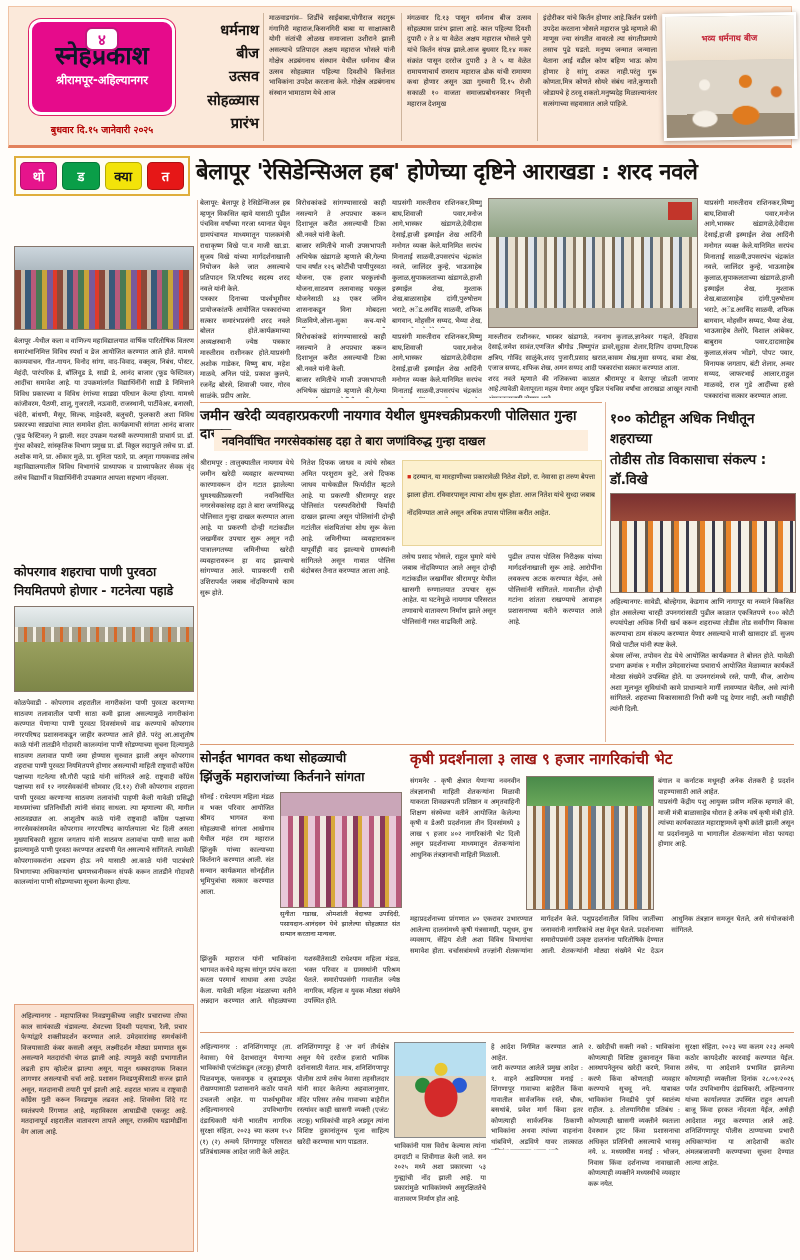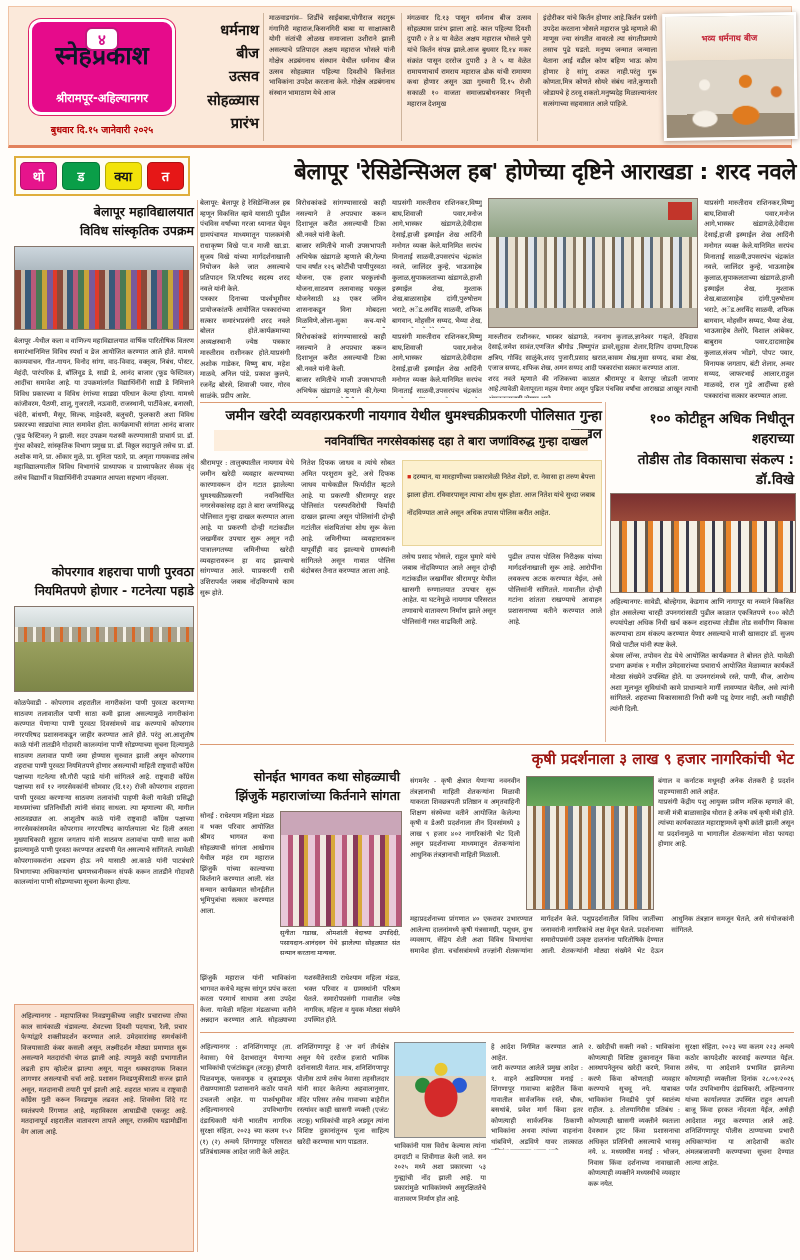--- a/index.html
+++ b/index.html
@@ -1,34 +1,34 @@
 <!DOCTYPE html>
 <html><head>
 <meta charset="utf-8">
 <style>
   html,body{margin:0;padding:0;background:#e9e4dc;}
   #page{position:relative;width:800px;height:1260px;background:#fffdfa;margin:0 auto;
         font-family:"Liberation Serif","DejaVu Serif",serif;color:#1c1c1c;overflow:hidden;}
   .abs{position:absolute;box-sizing:border-box;}
   .col{font-size:7px;line-height:1.55;text-align:justify;overflow:hidden;white-space:pre-line;color:#222;}
   .hl{font-family:"DejaVu Sans","Liberation Sans",sans-serif;font-weight:700;color:#171310;
-      text-align:right;white-space:pre-line;}
+      text-align:left;white-space:pre-line;}
   .vr{position:absolute;width:1px;background:#cdb49c;}
   .hr{position:absolute;height:1px;background:#dc9a72;}
   
   .top-band{left:8px;top:6px;width:784px;height:142px;background:#fbe9da;
             border:1px solid #f0c3a4;border-bottom:3px solid #e2825c;}
   .masthead{left:20px;top:12px;width:146px;height:96px;background:#e60b8b;border:3px solid #fff;
             border-radius:12px;box-shadow:0 0 0 1px #d26;text-align:center;}
   .numbadge{left:50%;top:5px;transform:translateX(-50%);width:34px;height:24px;background:#fff;
             border:2px solid #c2187c;border-radius:7px;color:#d4108a;font-weight:bold;font-size:15px;
             line-height:22px;text-align:center;font-family:"DejaVu Sans",sans-serif;}
   .mh-title{margin-top:20px;color:#0f172a;font-size:25px;font-weight:bold;line-height:1.1;
             font-family:"DejaVu Sans","Liberation Sans",sans-serif;}
-  .mh-sub{color:#fff;font-size:11.5px;font-weight:bold;margin-top:20px;
+  .mh-sub{color:#fff;font-size:11.5px;font-weight:bold;margin-top:2px;
           font-family:"DejaVu Sans",sans-serif;}
   .dateline{left:10px;top:116px;width:166px;text-align:center;color:#b30000;font-weight:bold;
             font-size:9.5px;font-family:"DejaVu Sans",sans-serif;}
   .strip-head{left:176px;top:6px;width:74px;height:128px;display:flex;align-items:center;
               justify-content:flex-end;font-size:14.5px;line-height:1.6;text-align:right;}
   .ph{border:1px solid #86756a;overflow:hidden;display:flex;flex-direction:column;background:#cfc8bd;}
   .ph>div{width:100%;}
   .ph-stage{left:654px;top:6px;width:134px;height:127px;border:3px solid #fff;
             box-shadow:0 1px 5px rgba(90,50,30,.45);transform:rotate(-.8deg);}
   .ph-stage .banner{height:36%;background:linear-gradient(#f9f5ee,#eee0cd);color:#c22336;
@@ -135,22 +135,20 @@
   <div class="abs brief">
     <div class="bbox" style="background:#e6148c;color:#fff">थो</div>
     <div class="bbox" style="background:#0a9e48;color:#fff">ड</div>
     <div class="bbox" style="background:#f2e30a;color:#161616">क्या</div>
     <div class="bbox" style="background:#e61717;color:#fff">त</div>
   </div>
   <div class="abs hl lead-hl">बेलापूर 'रेसिडेन्सिअल हब' होणेच्या दृष्टिने आराखडा : शरद नवले</div>
 
   <div class="vr" style="left:197px;top:200px;height:1052px;background:#e0b49a"></div>
 
-  <div class="abs hl lr-hl" style="top:202px">बेलापूर महाविद्यालयात
-विविध सांस्कृतिक उपक्रम</div>
   <div class="abs ph ph-college">
     <div class="sky"></div>
     <div class="crowd"></div>
   </div>
   <div class="abs col" style="left:14px;top:336px;width:180px;height:220px;font-size:6.8px">बेलापूर -येथील कला व वाणिज्य महाविद्यालयात वार्षिक पारितोषिक वितरण समारंभानिमित्त विविध स्पर्धा व डेज आयोजित करण्यात आले होते. यामध्ये काव्यवाचन, गीत-गायन, विनोद सांगा, वाद-विवाद, वक्तृत्व, निबंध, पोस्टर, मेहंदी, पारंपरिक डे, बॉलिवूड डे, साडी डे, आनंद बाजार (फूड फेस्टिवल) आदींचा समावेश आहे. या उपक्रमांतर्गत विद्यार्थिनींनी साडी डे निमित्ताने विविध प्रकारच्या व विविध रंगांच्या साड्या परिधान केल्या होत्या. यामध्ये कांजीवरम, पैठणी, शालू, गुजराती, नऊवारी, राजस्थानी, पार्टीवेअर, बनारसी, चंदेरी, बांधणी, मैसूर, सिल्क, माहेश्वरी, बलुचरी, फुलकारी अशा विविध प्रकारच्या साड्यांचा त्यात समावेश होता. कार्यक्रमाची सांगता आनंद बाजार (फूड फेस्टिवल) ने झाली. सदर उपक्रम यशस्वी करण्यासाठी प्राचार्य प्रा. डॉ. गुंफा कोकाटे, सांस्कृतिक विभाग प्रमुख प्रा. डॉ. विठ्ठल सदाफुले तसेच प्रा. डॉ. अशोक माने, प्रा. ओंकार मुळे, प्रा. सुनिता पठारे, प्रा. अमृता गायकवाड तसेच महाविद्यालयातील विविध विभागांचे प्राध्यापक व प्राध्यापकेतर सेवक वृंद तसेच विद्यार्थी व विद्यार्थिनींनी उपक्रमात आपला सहभाग नोंदवला.</div>
 
   <div class="abs hl lr-hl" style="top:562px">कोपरगाव शहराचा पाणी पुरवठा
 नियमितपणे होणार - गटनेत्या पहाडे</div>
   <div class="abs ph ph-canal">
     <div class="sky"></div>
@@ -178,21 +176,21 @@
 बाजार समितीचे माजी उपसभापती अभिषेक खंडागळे म्हणाले की,गेल्या पाच वर्षांत १२६ कोटींची पाणीपुरवठा योजना, एक हजार घरकुलांची योजना,साठवण तलावासह घरकुल योजनेसाठी ४३ एकर जमिन शासनाकडून विना मोबदला मिळविणे,ओला-सुका कच-याचे वर्गीकरण करून संकलन,सांडपाणी प्रक्रिया प्रकल्प असे प्रश्न मार्गी लागले आहेत.गेल्या पंचविस वर्षांत झाली नाहित अशी विकासकामे या पाच वर्षांत झाली आहेत.यापुढील काळातही विकासावर भार देण्यात येईल असे श्री.खंडागळे यांनी सांगीतले.</div>
   <div class="abs col" style="left:392px;top:332px;width:90px;height:66px;font-size:6.9px">याप्रसंगी मारुतीराव राशिनकर,विष्णु बाघ,शिवाजी पवार,मनोज आगे,भास्कर खंडागळे,देवीदास देसाई,हाजी इस्माईल शेख आदिंनी मनोगत व्यक्त केले.यानिमित सरपंच मिनाताई साळवी,उपसरपंच चंद्रकांत नवले, जालिंदर कुन्हे, भाऊसाहेब कुलाळ,सुपाकलताच्या खंडागळे,हाजी इस्माईल शेख, मुश्ताक शेख,बाळासाहेब दांगी,पुरुषोत्तम भराटे, अॅड.अरविंद साळवी, शफिक बागवान, मोहसीन सय्यद, भैय्या शेख, भाऊसाहेब तेलोरे, विशाल आंबेकर, बाबुराव पवार,दादासाहेब कुलाळ,संजय भोंडगे, पोपट पवार, विनायक जगताप, बंटी शेलार, अन्वर सय्यद, जाफरभाई आलार,राहुल माळवदे, राज गुडे आदींच्या हस्ते पत्रकारांचा सत्कार करण्यात आला.</div>
   <div class="abs col" style="left:296px;top:198px;width:90px;height:130px;font-size:6.9px">विरोधकांकडे सांगण्यासारखे काही नसल्याने ते अपप्रचार करून दिशाभूल करीत असल्याची टिका श्री.नवले यांनी केली.
 बाजार समितीचे माजी उपसभापती अभिषेक खंडागळे म्हणाले की,गेल्या पाच वर्षांत १२६ कोटींची पाणीपुरवठा योजना, एक हजार घरकुलांची योजना,साठवण तलावासह घरकुल योजनेसाठी ४३ एकर जमिन शासनाकडून विना मोबदला मिळविणे,ओला-सुका कच-याचे वर्गीकरण करून संकलन,सांडपाणी प्रक्रिया प्रकल्प असे प्रश्न मार्गी लागले आहेत.गेल्या पंचविस वर्षांत झाली नाहित अशी विकासकामे या पाच वर्षांत झाली आहेत.यापुढील काळातही विकासावर भार देण्यात येईल असे श्री.खंडागळे यांनी सांगीतले.</div>
   <div class="abs col" style="left:392px;top:198px;width:90px;height:130px;font-size:6.9px">याप्रसंगी मारुतीराव राशिनकर,विष्णु बाघ,शिवाजी पवार,मनोज आगे,भास्कर खंडागळे,देवीदास देसाई,हाजी इस्माईल शेख आदिंनी मनोगत व्यक्त केले.यानिमित सरपंच मिनाताई साळवी,उपसरपंच चंद्रकांत नवले, जालिंदर कुन्हे, भाऊसाहेब कुलाळ,सुपाकलताच्या खंडागळे,हाजी इस्माईल शेख, मुश्ताक शेख,बाळासाहेब दांगी,पुरुषोत्तम भराटे, अॅड.अरविंद साळवी, शफिक बागवान, मोहसीन सय्यद, भैय्या शेख, भाऊसाहेब तेलोरे, विशाल आंबेकर, बाबुराव पवार,दादासाहेब कुलाळ,संजय भोंडगे, पोपट पवार, विनायक जगताप, बंटी शेलार, अन्वर सय्यद, जाफरभाई आलार,राहुल माळवदे, राज गुडे आदींच्या हस्ते पत्रकारांचा सत्कार करण्यात आला.</div>
   <div class="abs col" style="left:704px;top:198px;width:90px;height:200px;font-size:6.9px">याप्रसंगी मारुतीराव राशिनकर,विष्णु बाघ,शिवाजी पवार,मनोज आगे,भास्कर खंडागळे,देवीदास देसाई,हाजी इस्माईल शेख आदिंनी मनोगत व्यक्त केले.यानिमित सरपंच मिनाताई साळवी,उपसरपंच चंद्रकांत नवले, जालिंदर कुन्हे, भाऊसाहेब कुलाळ,सुपाकलताच्या खंडागळे,हाजी इस्माईल शेख, मुश्ताक शेख,बाळासाहेब दांगी,पुरुषोत्तम भराटे, अॅड.अरविंद साळवी, शफिक बागवान, मोहसीन सय्यद, भैय्या शेख, भाऊसाहेब तेलोरे, विशाल आंबेकर, बाबुराव पवार,दादासाहेब कुलाळ,संजय भोंडगे, पोपट पवार, विनायक जगताप, बंटी शेलार, अन्वर सय्यद, जाफरभाई आलार,राहुल माळवदे, राज गुडे आदींच्या हस्ते पत्रकारांचा सत्कार करण्यात आला.</div>
 
   <div class="hr" style="left:200px;top:402px;width:402px"></div>
   <div class="vr" style="left:605px;top:402px;height:340px;background:#e0b49a"></div>
   <div class="abs hl" style="left:200px;top:406px;width:402px;font-size:13.5px">जमीन खरेदी व्यवहारप्रकरणी नायगाव येथील धुमश्चक्रीप्रकरणी पोलिसात गुन्हा दाखल</div>
-  <div class="abs hl land-sub" style="left:214px;top:430px;width:374px;padding:3px 0">नवनिर्वाचित नगरसेवकांसह दहा ते बारा जणांविरुद्ध गुन्हा दाखल</div>
+  <div class="abs hl land-sub" style="left:214px;top:430px;width:374px;padding:3px 8px">नवनिर्वाचित नगरसेवकांसह दहा ते बारा जणांविरुद्ध गुन्हा दाखल</div>
   <div class="abs" style="left:200px;top:458px;width:402px;height:284px">
     <div class="abs col" style="left:0;top:0;width:94px;height:284px">श्रीरामपूर : तालुक्यातील नायगाव येथे जमीन खरेदी व्यवहार करण्याच्या कारणावरून दोन गटात झालेल्या धुमश्चक्रीप्रकरणी नवनिर्वाचित नगरसेवकांसह दहा ते बारा जणांविरुद्ध पोलिसात गुन्हा दाखल करण्यात आला आहे. या प्रकरणी दोन्ही गटांकडील जखमींवर उपचार सुरू असून नदी पात्रालगतच्या जमिनीच्या खरेदी व्यवहारावरून हा वाद झाल्याचे सांगण्यात आले. याप्रकरणी रात्री उशिरापर्यंत जबाब नोंदविण्याचे काम सुरू होते.</div>
     <div class="abs col" style="left:101px;top:0;width:94px;height:284px">नितेश दिफक जाधव व त्यांचे सोबत अमित परशुराम कुटे, असे दिफक जाधव याचेकडील फिर्यादीत म्हटले आहे. या प्रकरणी श्रीरामपूर शहर पोलिसांत परस्परविरोधी फिर्यादी दाखल झाल्या असून पोलिसांनी दोन्ही गटांतील संशयितांचा शोध सुरू केला आहे. जमिनीच्या व्यवहारावरून यापूर्वीही वाद झाल्याचे ग्रामस्थांनी सांगितले असून गावात पोलिस बंदोबस्त तैनात करण्यात आला आहे.</div>
     <div class="abs hl-box" style="left:202px;top:2px;width:200px;height:86px;overflow:hidden">
       <span class="col" style="font-size:6.9px"><span class="bullet">■ </span><span>दरम्यान, या मारहाणीच्या प्रकारावेळी नितेश शेंडगे, रा. नेवासा हा तरुण बेपत्ता झाला होता. रविवारपासून त्याचा शोध सुरू होता. आज नितेश यांचे सुध्दा जबाब नोंदविण्यात आले असून अधिक तपास पोलिस करीत आहेत.</span></span>
     </div>
     <div class="abs col" style="left:308px;top:94px;width:94px;height:190px">पुढील तपास पोलिस निरीक्षक यांच्या मार्गदर्शनाखाली सुरू आहे. आरोपींना लवकरच अटक करण्यात येईल, असे पोलिसांनी सांगितले. गावातील दोन्ही गटांना शांतता राखण्याचे आवाहन प्रशासनाच्या वतीने करण्यात आले आहे.</div>
     <div class="abs col" style="left:202px;top:94px;width:94px;height:190px">तसेच प्रसाद भोसले, राहुल घुमारे यांचे जबाब नोंदविण्यात आले असून दोन्ही गटांकडील जखमींवर श्रीरामपूर येथील खासगी रुग्णालयात उपचार सुरू आहेत. या घटनेमुळे नायगाव परिसरात तणावाचे वातावरण निर्माण झाले असून पोलिसांनी गस्त वाढविली आहे.</div>
   </div>
 
@@ -201,21 +199,21 @@
 तोडीस तोड विकासाचा संकल्प : डॉ.विखे</div>
     <div class="ph ph-vikhe">
       <div class="top"></div>
       <div class="crowd"></div>
     </div>
     <div class="col" style="height:190px;font-size:6.9px">अहिल्यानगर: सावेडी, बोल्हेगाव, केडगाव आणि नागापूर या नव्याने विकसित होत असलेल्या चारही उपनगरांसाठी पुढील काळात एकत्रितपणे १०० कोटी रुपयांपेक्षा अधिक निधी खर्च करून शहराच्या तोडीस तोड सर्वांगीण विकास करण्याचा ठाम संकल्प करण्यात येणार असल्याचे माजी खासदार डॉ. सुजय विखे पाटील यांनी स्पष्ट केले.
 श्रेयस लॉन्स, तपोवन रोड येथे आयोजित कार्यक्रमात ते बोलत होते. यावेळी प्रभाग क्रमांक १ मधील उमेदवारांच्या प्रचारार्थ आयोजित मेळाव्यात कार्यकर्ते मोठ्या संख्येने उपस्थित होते. या उपनगरांमध्ये रस्ते, पाणी, वीज, आरोग्य अशा मूलभूत सुविधांची कामे प्राधान्याने मार्गी लावण्यात येतील, असे त्यांनी सांगितले. शहराच्या विकासासाठी निधी कमी पडू देणार नाही, अशी ग्वाहीही त्यांनी दिली.</div>
   </div>
 
   <div class="hr" style="left:200px;top:744px;width:594px"></div>
-  <div class="abs" style="left:200px;top:767px;width:200px;height:284px">
+  <div class="abs" style="left:200px;top:748px;width:200px;height:284px">
     <div class="hl" style="font-size:12.5px;line-height:1.55">सोनईत भागवत कथा सोहळ्याची
 झिंजुर्के महाराजांच्या किर्तनाने सांगता</div>
     <div class="abs col" style="left:0;top:44px;width:74px;height:158px;font-size:6.8px">सोनई : राधेश्याम महिला मंडळ व भक्त परिवार आयोजित श्रीमद भागवत कथा सोहळ्याची सांगता आखेगाव येथील महंत राम महाराज झिंजुर्के यांच्या काल्याच्या किर्तनाने करण्यात आली. संत सन्मान कार्यक्रमात सोनईतील भूमिपुत्रांचा सत्कार करण्यात आला.</div>
     <div class="ph ph-sonai">
       <div class="top"></div>
       <div class="crowd"></div>
     </div>
     <div class="abs col" style="left:80px;top:161px;width:120px;height:42px;font-size:6.5px">सुनीता गडाख, ओमशांती वेदाच्या उपादिदी, पसायदान-आनंदवन येथे झालेल्या सोहळ्यात संत सन्मान करताना मान्यवर.</div>
     <div class="abs col" style="left:0;top:206px;width:200px;height:76px;column-count:2;column-gap:8px;font-size:6.8px">झिंजुर्के महाराज यांनी भाविकांना भागवत कथेचे महत्त्व सांगून प्रपंच करता करता परमार्थ साधावा असा उपदेश केला. यावेळी महिला मंडळाच्या वतीने अन्नदान करण्यात आले. सोहळ्याच्या यशस्वीतेसाठी राधेश्याम महिला मंडळ, भक्त परिवार व ग्रामस्थांनी परिश्रम घेतले. समारोपप्रसंगी गावातील ज्येष्ठ नागरिक, महिला व युवक मोठ्या संख्येने उपस्थित होते.</div>
   </div>

